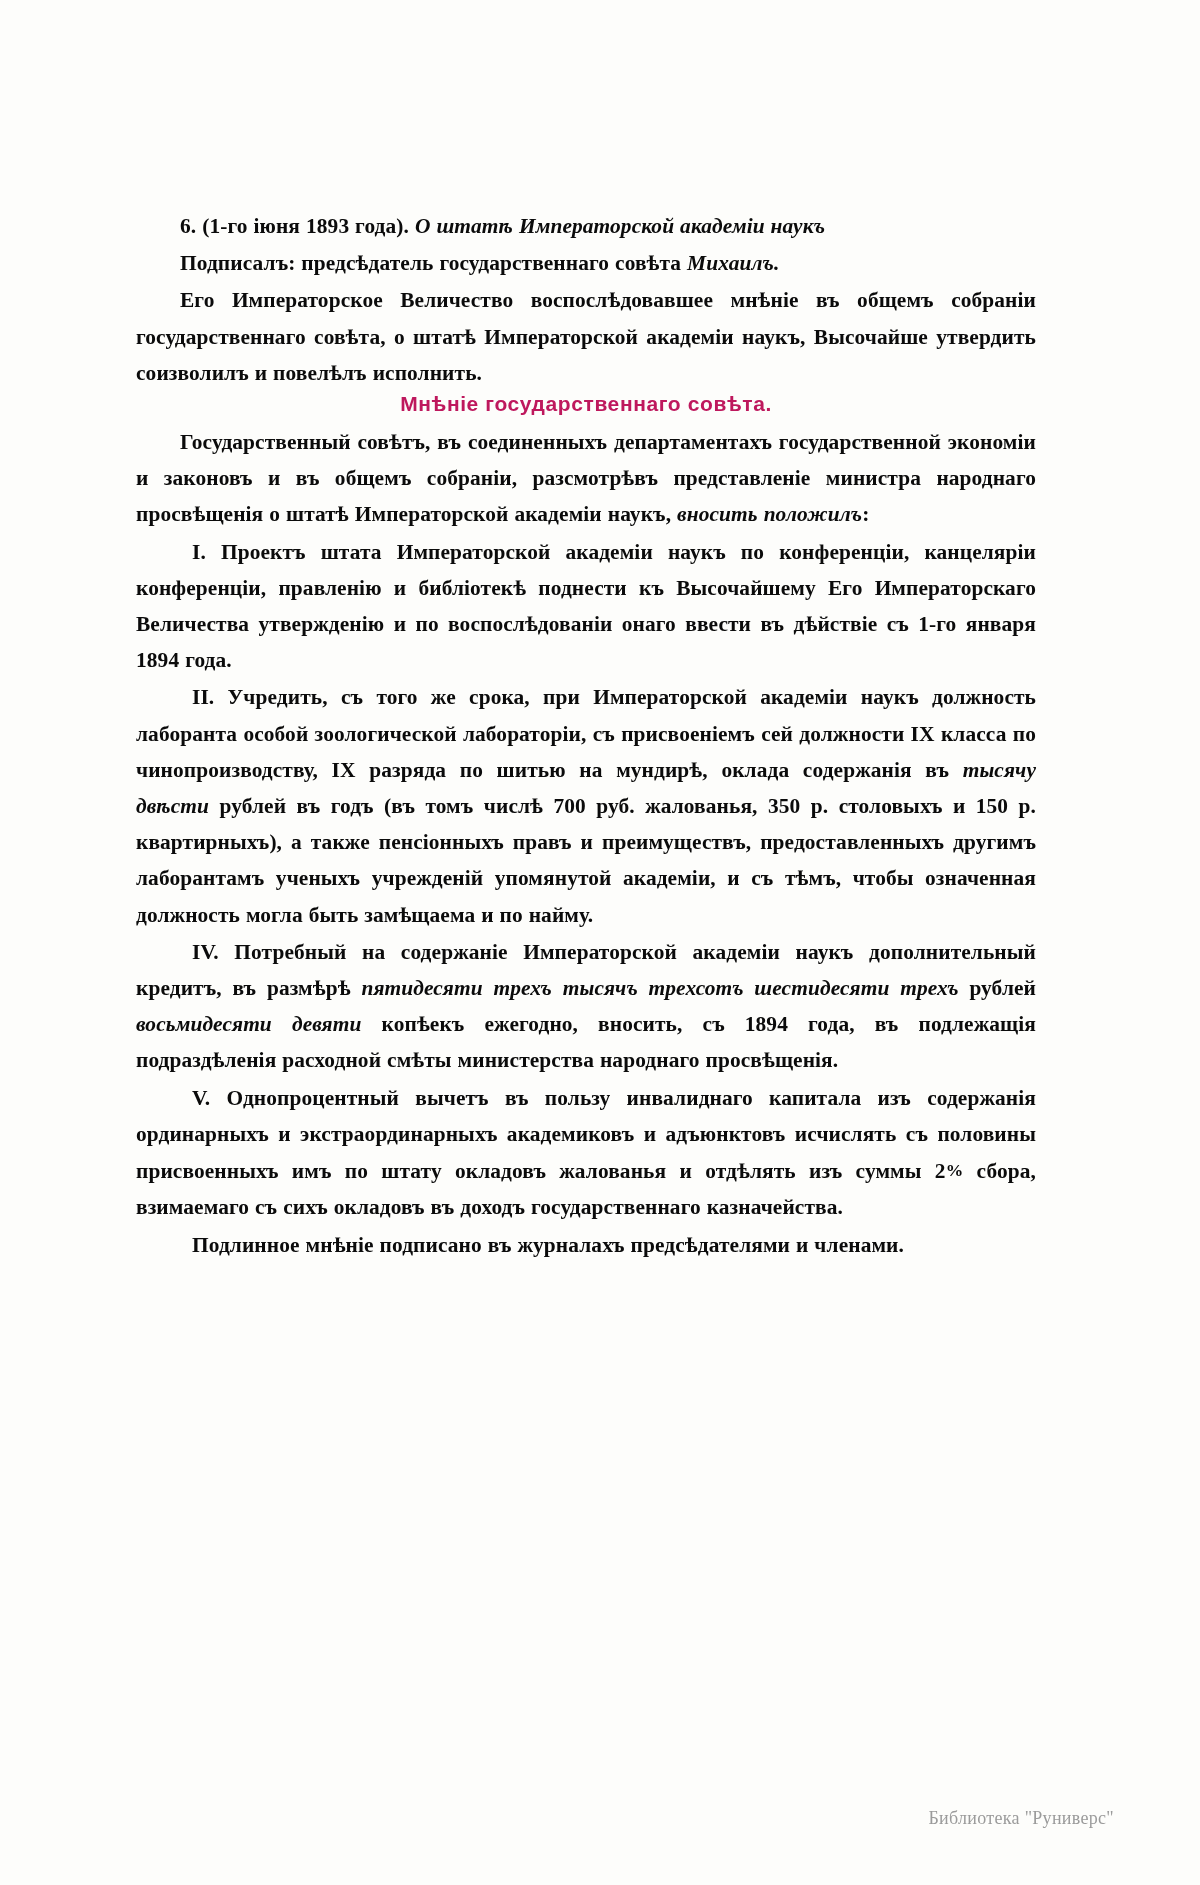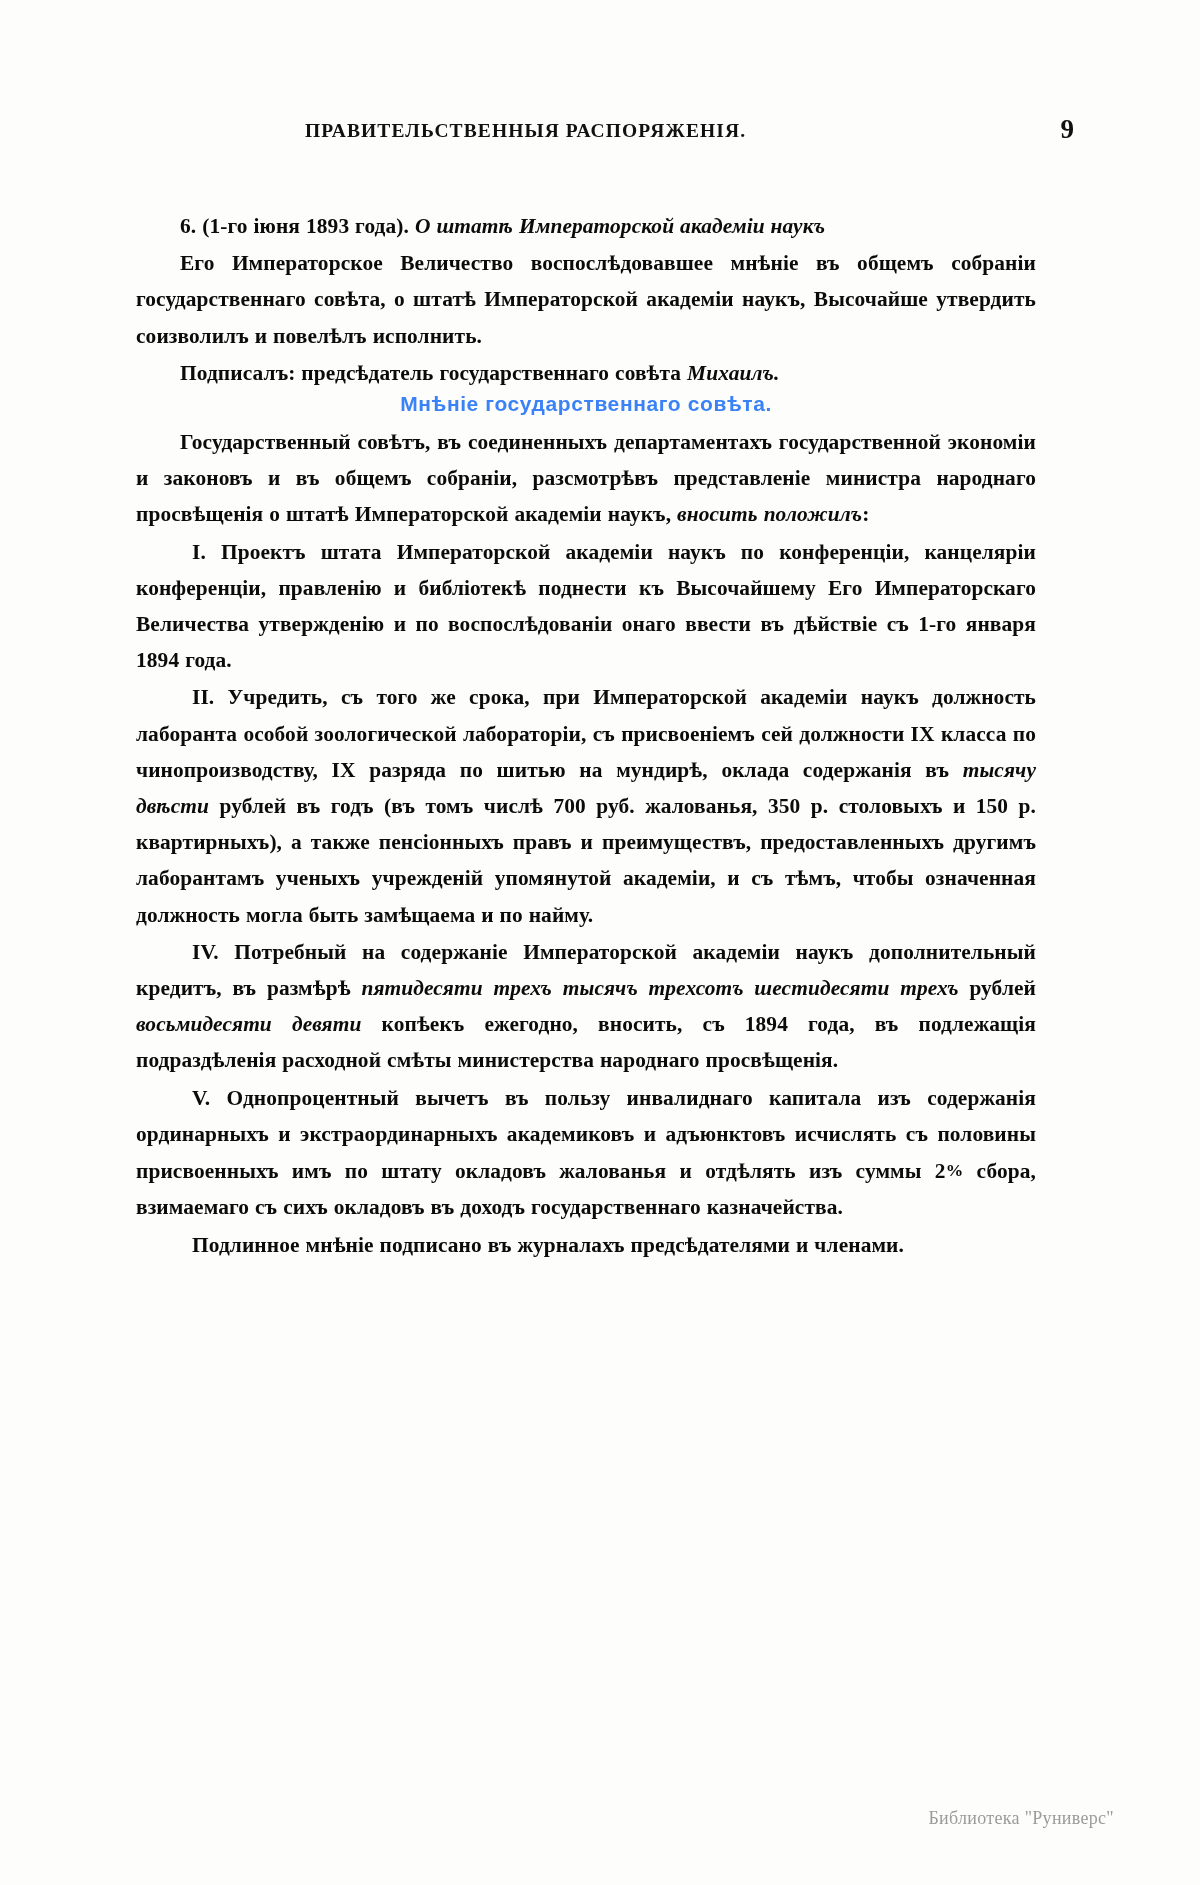--- a/index.html
+++ b/index.html
@@ -81,21 +81,21 @@
   .it {
     font-style: italic;
   }
   .subheading {
     margin: 0 0 8px 0;
     font-family: "Liberation Sans", sans-serif;
     font-weight: bold;
     font-size: 21px;
     letter-spacing: 0.6px;
     text-align: center;
-    color: #3b82f6;
+    color: #be185d;
   }
   .footer-credit {
     position: absolute;
     right: 86px;
     bottom: 56px;
     font-family: "Liberation Serif", serif;
     font-size: 18px;
     color: #9b9b9b;
     letter-spacing: 0.3px;
   }
@@ -103,32 +103,28 @@
     font-size: 0.82em;
     vertical-align: 0.12em;
   }
 </style>
 </head>
 <body>
 
 <div class="page">
   <div class="scan-area">
 
-    <div class="header-row">
-      <div class="running-head">ПРАВИТЕЛЬСТВЕННЫЯ РАСПОРЯЖЕНІЯ.</div>
-      <div class="page-number">9</div>
-    </div>
 
     <div class="body-col">
 
       <p class="indent"><span>6. (1-го іюня 1893 года). </span><span class="it">О штатѣ Императорской академіи наукъ</span></p>
 
+      <p class="indent"><span>Подписалъ: предсѣдатель государственнаго совѣта </span><span class="it">Михаилъ.</span></p>
+
       <p class="indent">Его Императорское Величество воспослѣдовавшее мнѣніе въ общемъ собраніи государственнаго совѣта, о штатѣ Императорской академіи наукъ, Высочайше утвердить соизволилъ и повелѣлъ исполнить.</p>
-
-      <p class="indent"><span>Подписалъ: предсѣдатель государственнаго совѣта </span><span class="it">Михаилъ.</span></p>
 
       <div class="subheading">Мнѣніе государственнаго совѣта.</div>
 
       <p class="indent"><span>Государственный совѣтъ, въ соединенныхъ департаментахъ государственной экономіи и законовъ и въ общемъ собраніи, разсмотрѣвъ представленіе министра народнаго просвѣщенія о штатѣ Императорской академіи наукъ, </span><span class="it">вносить положилъ</span><span>:</span></p>
 
       <p class="indent-lg">I. Проектъ штата Императорской академіи наукъ по конференціи, канцеляріи конференціи, правленію и библіотекѣ поднести къ Высочайшему Его Императорскаго Величества утвержденію и по воспослѣдованіи онаго ввести въ дѣйствіе съ 1-го января 1894 года.</p>
 
       <p class="indent-lg"><span>II. Учредить, съ того же срока, при Императорской академіи наукъ должность лаборанта особой зоологической лабораторіи, съ присвоеніемъ сей должности IX класса по чинопроизводству, IX разряда по шитью на мундирѣ, оклада содержанія въ </span><span class="it">тысячу двѣсти</span><span> рублей въ годъ (въ томъ числѣ 700 руб. жалованья, 350 р. столовыхъ и 150 р. квартирныхъ), а также пенсіонныхъ правъ и преимуществъ, предоставленныхъ другимъ лаборантамъ ученыхъ учрежденій упомянутой академіи, и съ тѣмъ, чтобы означенная должность могла быть замѣщаема и по найму.</span></p>
 
 

